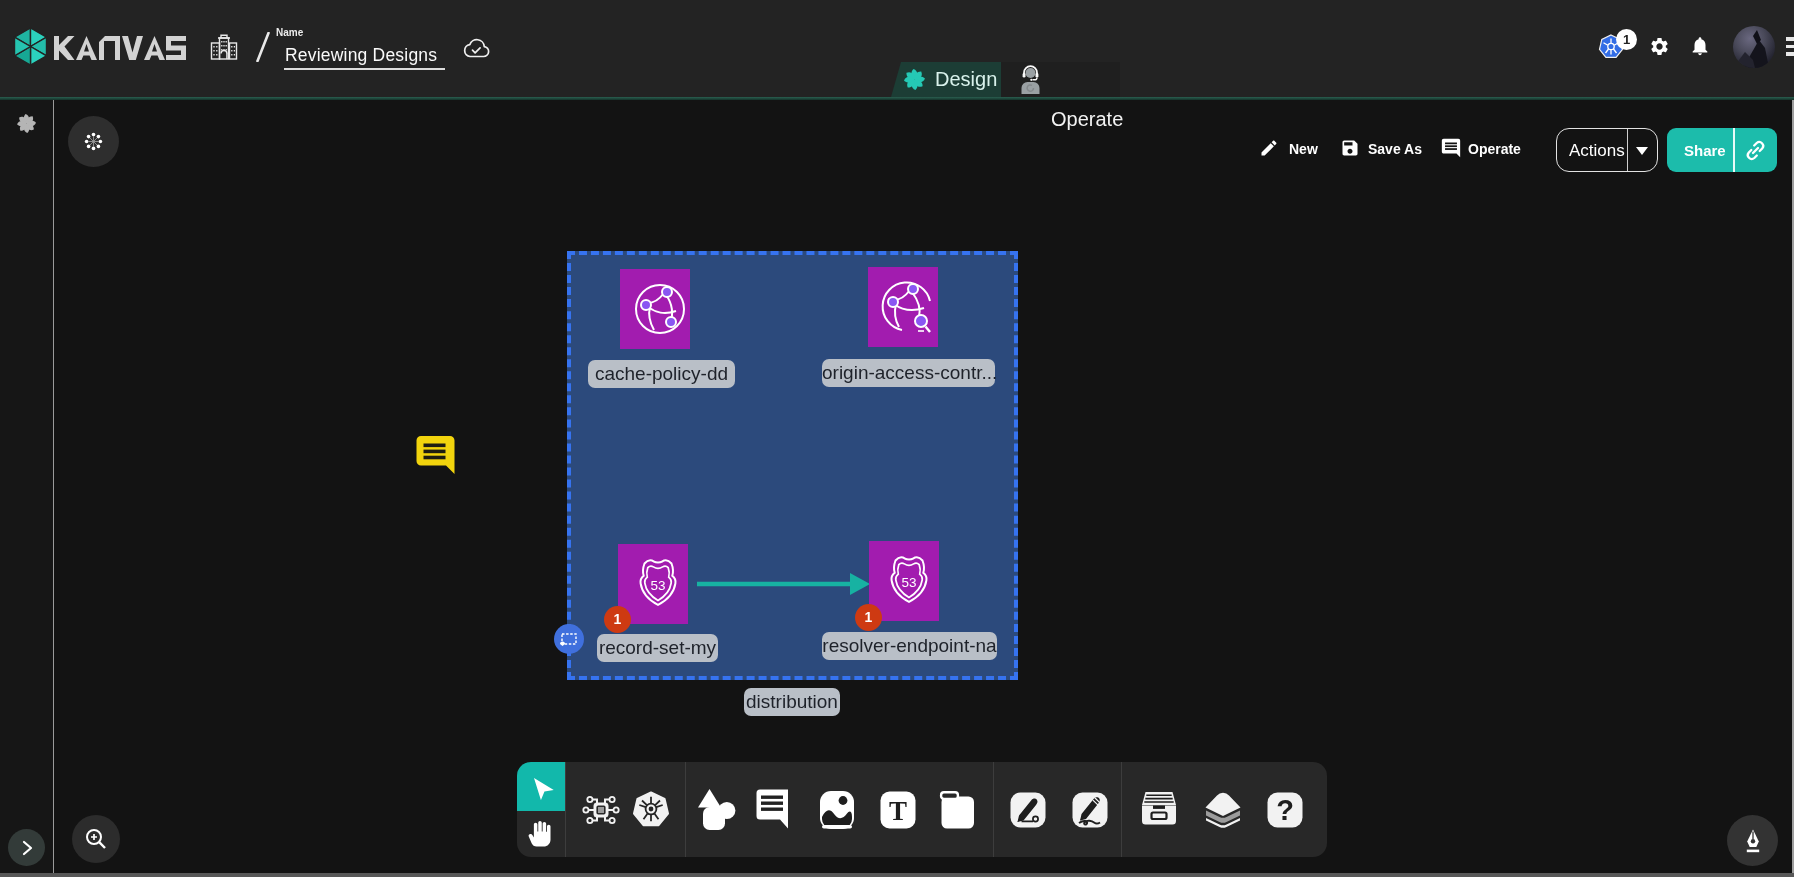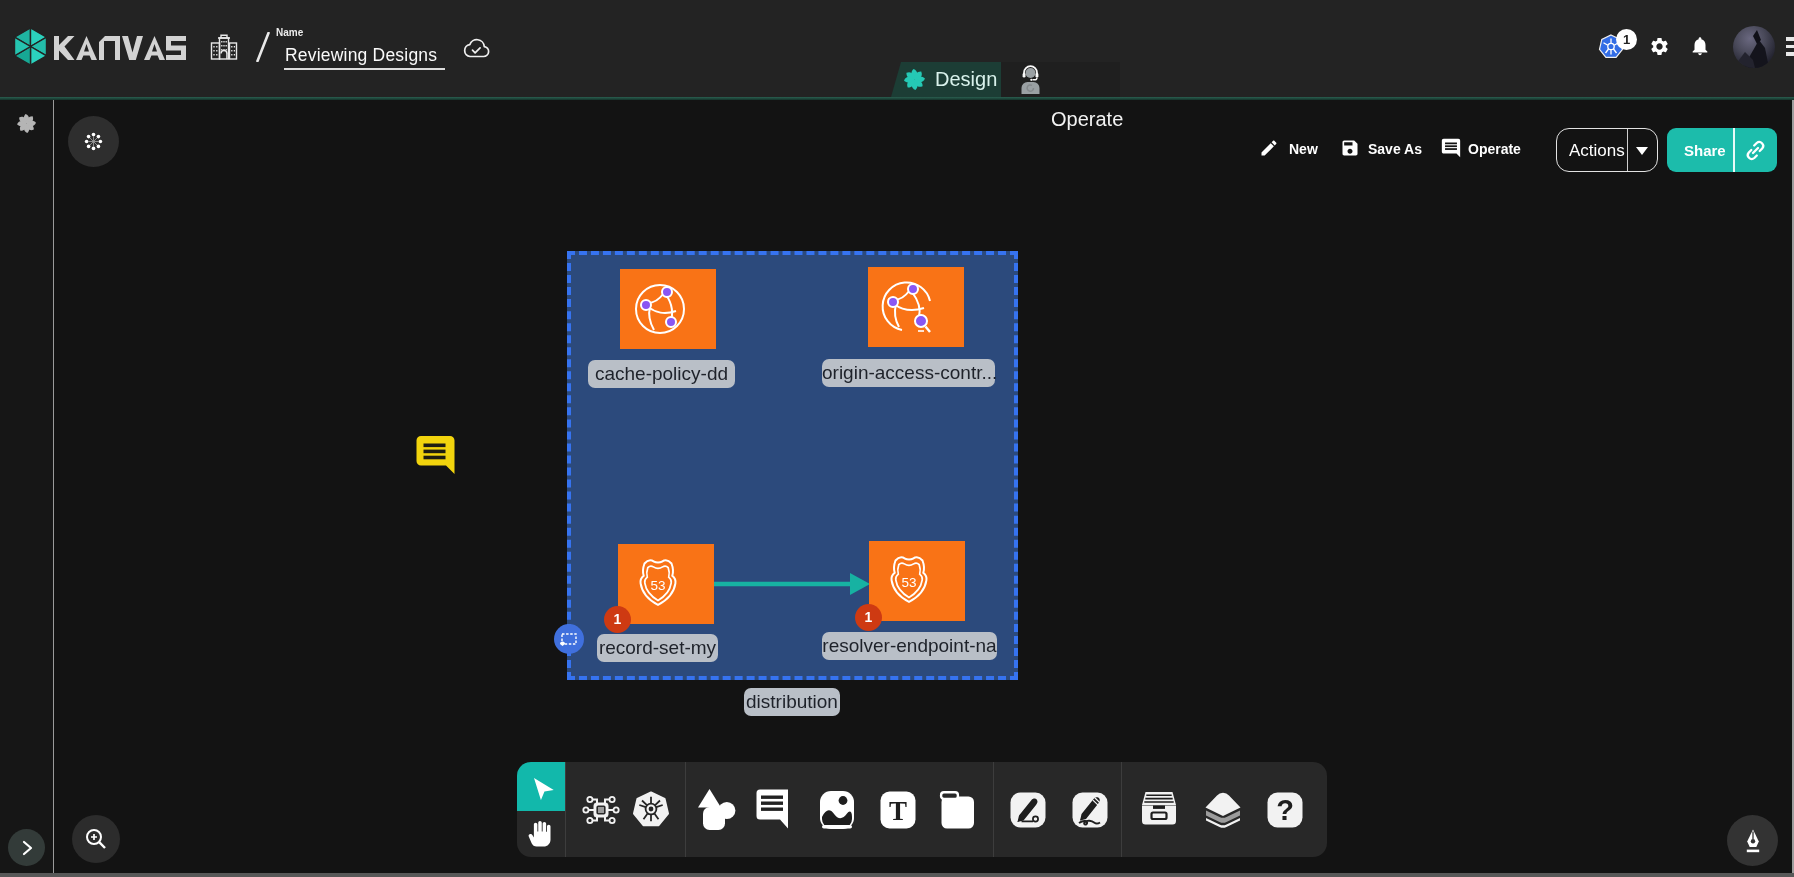--- a/index.html
+++ b/index.html
@@ -30,21 +30,21 @@
   .actitem { position:absolute; color:#fff; font-size:14px; font-weight:bold; }
   #btn-actions { position:absolute; left:1556px; top:128px; width:102px; height:44px; border:1.3px solid #e2e2e2; border-radius:13px; color:#fff; }
   #btn-actions .txt { position:absolute; left:12px; top:12px; font-size:17px; color:#fff; }
   #btn-actions .div { position:absolute; left:70px; top:0; width:1px; height:100%; background:#cfcfcf; }
   #btn-share { position:absolute; left:1667px; top:128px; width:110px; height:44px; background:#1cbcab; border-radius:9px;padding-left:28px; }
   #btn-share .txt { position:absolute; left:17px; top:14px; font-size:15px; font-weight:bold; color:#fff; }
   #btn-share .div { position:absolute; left:66px; top:0; width:1.5px; height:100%; background:#e9fbf8; }
 
   
   #group { position:absolute; left:567px; top:251px; width:451px; height:429px; background:#2c4a7c; border:4.5px dashed #3673f0; }
-  .awsbox { position:absolute; width:96px; height:80px; background:#f97316; }
+  .awsbox { position:absolute; width:70px; height:80px; background:#a21caf; }
   .nodelabel { position:absolute; background:#b9bfc7; color:#1e222a; font-size:19px; border-radius:7px; text-align:center; line-height:28px; height:28px; white-space:nowrap; }
   .badge { position:absolute; width:27px; height:27px; border-radius:50%; background:#ce3a12; color:#fff; font-size:14px; font-weight:bold; text-align:center; line-height:27px; }
 
   
   #toolbar { position:absolute; left:517px; top:762px; width:810px; height:95px; background:#282828; border-radius:14px; }
   .tooldiv { position:absolute; top:0; width:1px; height:95px; background:#3d3d3d; }
   #selectbtn { position:absolute; left:0; top:0; width:48px; height:49px; background:#12b8ab; border-radius:14px 0 0 0; display:flex; align-items:center; justify-content:center; }
   #handbtn { position:absolute; left:0; top:49px; width:48px; height:46px; display:flex; align-items:center; justify-content:center; }
   .tico { position:absolute; top:50%; transform:translate(-50%,-50%); }
 

